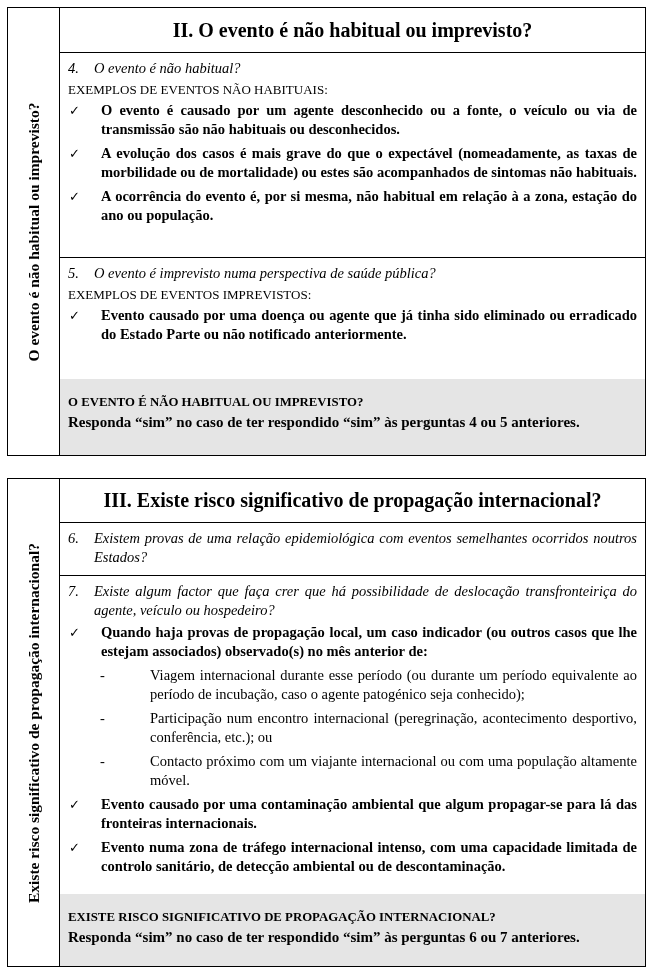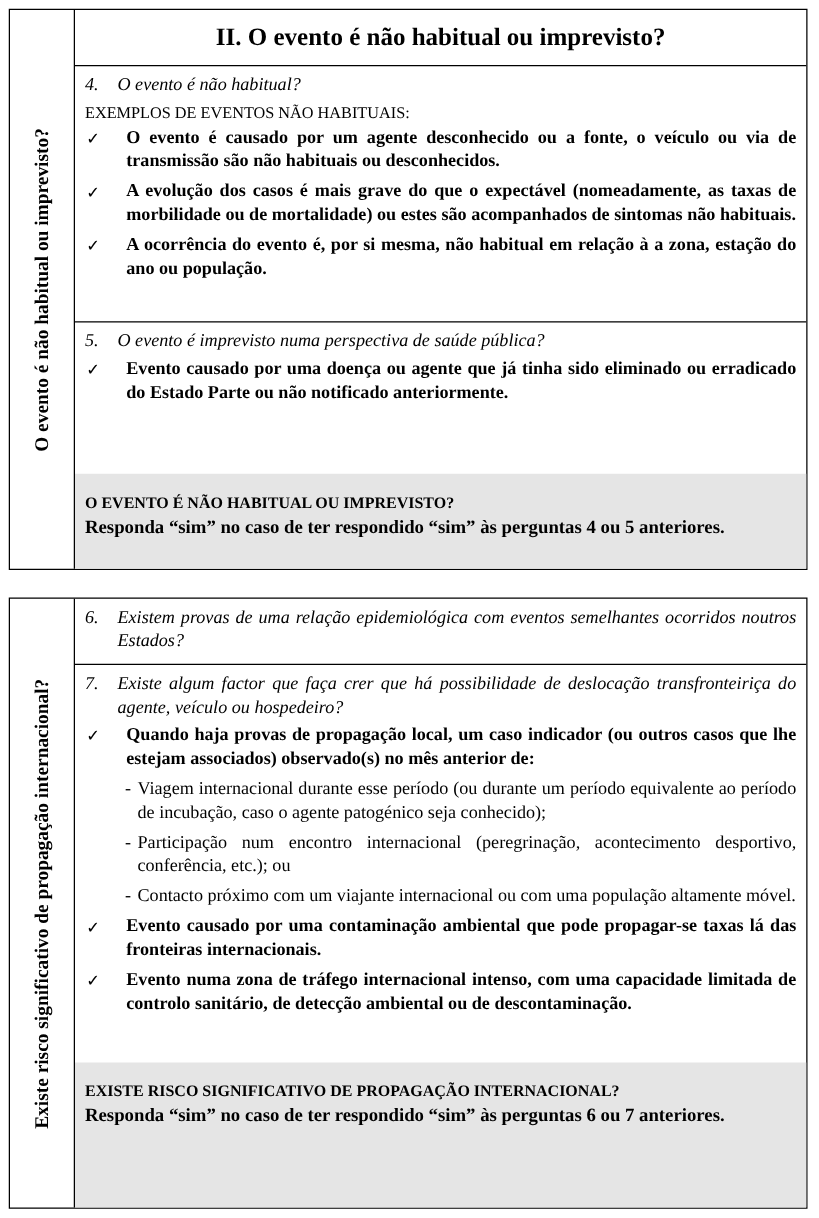--- a/index.html
+++ b/index.html
@@ -37,21 +37,21 @@
   .q { font-style: italic; font-size: 14.5px; line-height: 19px; display: flex; margin-bottom: 3px; }
   .q .num { width: 26px; flex: 0 0 26px; }
   .q .txt { flex: 1; text-align: justify; }
   .ex-head { font-size: 13px; line-height: 18px; margin-bottom: 2px; }
   .ex-head.tight { letter-spacing: -0.5px; }
   .item { display: flex; line-height: 19px; font-size: 14.5px; margin-bottom: 5px; }
   .item .check { width: 32px; flex: 0 0 32px; font-size: 13px; padding-left: 1px; }
   .item .txt { flex: 1; text-align: justify; font-weight: bold; }
   .sub { display: flex; line-height: 19px; font-size: 14.5px; margin: 0 0 5px 32px; }
   .sub .dash { width: 10px; flex: 0 0 10px; }
-  .sub .txt { flex: 1; text-align: justify; }
+  .sub .txt { flex: 1; text-align: justify; margin-left: 40px; }
   .shaded {
     background: #e5e5e5; flex: 1; box-sizing: border-box;
     padding: 14px 8px 0 8px;
   }
   .shaded .caps { font-size: 12.8px; font-weight: bold; line-height: 18px; }
   .shaded .answer { font-size: 15px; font-weight: bold; line-height: 22px; }
 </style>
 </head>
 <body>
 
@@ -80,38 +80,40 @@
         <span class="check">✓</span>
         <span class="txt">A ocorrência do evento é, por si mesma, não habitual em relação à a zona, estação do ano ou população.</span>
       </div>
     </div>
 
     <div class="cell last" style="height:121px;">
       <div class="q">
         <span class="num">5.</span>
         <span class="txt">O evento é imprevisto numa perspectiva de saúde pública?</span>
       </div>
+      <div class="ex-head">EXEMPLOS DE EVENTOS IMPREVISTOS:</div>
       <div class="item">
         <span class="check">✓</span>
         <span class="txt">Evento causado por uma doença ou agente que já tinha sido eliminado ou erradicado do Estado Parte ou não notificado anteriormente.</span>
       </div>
     </div>
 
     <div class="shaded">
       <div class="caps">O EVENTO É NÃO HABITUAL OU IMPREVISTO?</div>
       <div class="answer">Responda “sim” no caso de ter respondido “sim” às perguntas 4 ou 5 anteriores.</div>
     </div>
   </div>
 </div>
 
 <div class="frame" id="frame-2">
   <div class="side">
     <div class="side-label">Existe risco significativo de propagação internacional?</div>
   </div>
   <div class="main">
+    <div class="title-cell">III. Existe risco significativo de propagação internacional?</div>
 
     <div class="cell" style="height:53px;">
       <div class="q">
         <span class="num">6.</span>
         <span class="txt">Existem provas de uma relação epidemiológica com eventos semelhantes ocorridos noutros Estados?</span>
       </div>
     </div>
 
     <div class="cell last" style="height:318px;">
       <div class="q">
@@ -129,21 +131,21 @@
       <div class="sub">
         <span class="dash">-</span>
         <span class="txt">Participação num encontro internacional (peregrinação, acontecimento desportivo, conferência, etc.); ou</span>
       </div>
       <div class="sub">
         <span class="dash">-</span>
         <span class="txt">Contacto próximo com um viajante internacional ou com uma população altamente móvel.</span>
       </div>
       <div class="item">
         <span class="check">✓</span>
-        <span class="txt">Evento causado por uma contaminação ambiental que pode propagar-se taxas lá das fronteiras internacionais.</span>
+        <span class="txt">Evento causado por uma contaminação ambiental que algum propagar-se para lá das fronteiras internacionais.</span>
       </div>
       <div class="item">
         <span class="check">✓</span>
         <span class="txt">Evento numa zona de tráfego internacional intenso, com uma capacidade limitada de controlo sanitário, de detecção ambiental ou de descontaminação.</span>
       </div>
     </div>
 
     <div class="shaded">
       <div class="caps">EXISTE RISCO SIGNIFICATIVO DE PROPAGAÇÃO INTERNACIONAL?</div>
       <div class="answer">Responda “sim” no caso de ter respondido “sim” às perguntas 6 ou 7 anteriores.</div>

